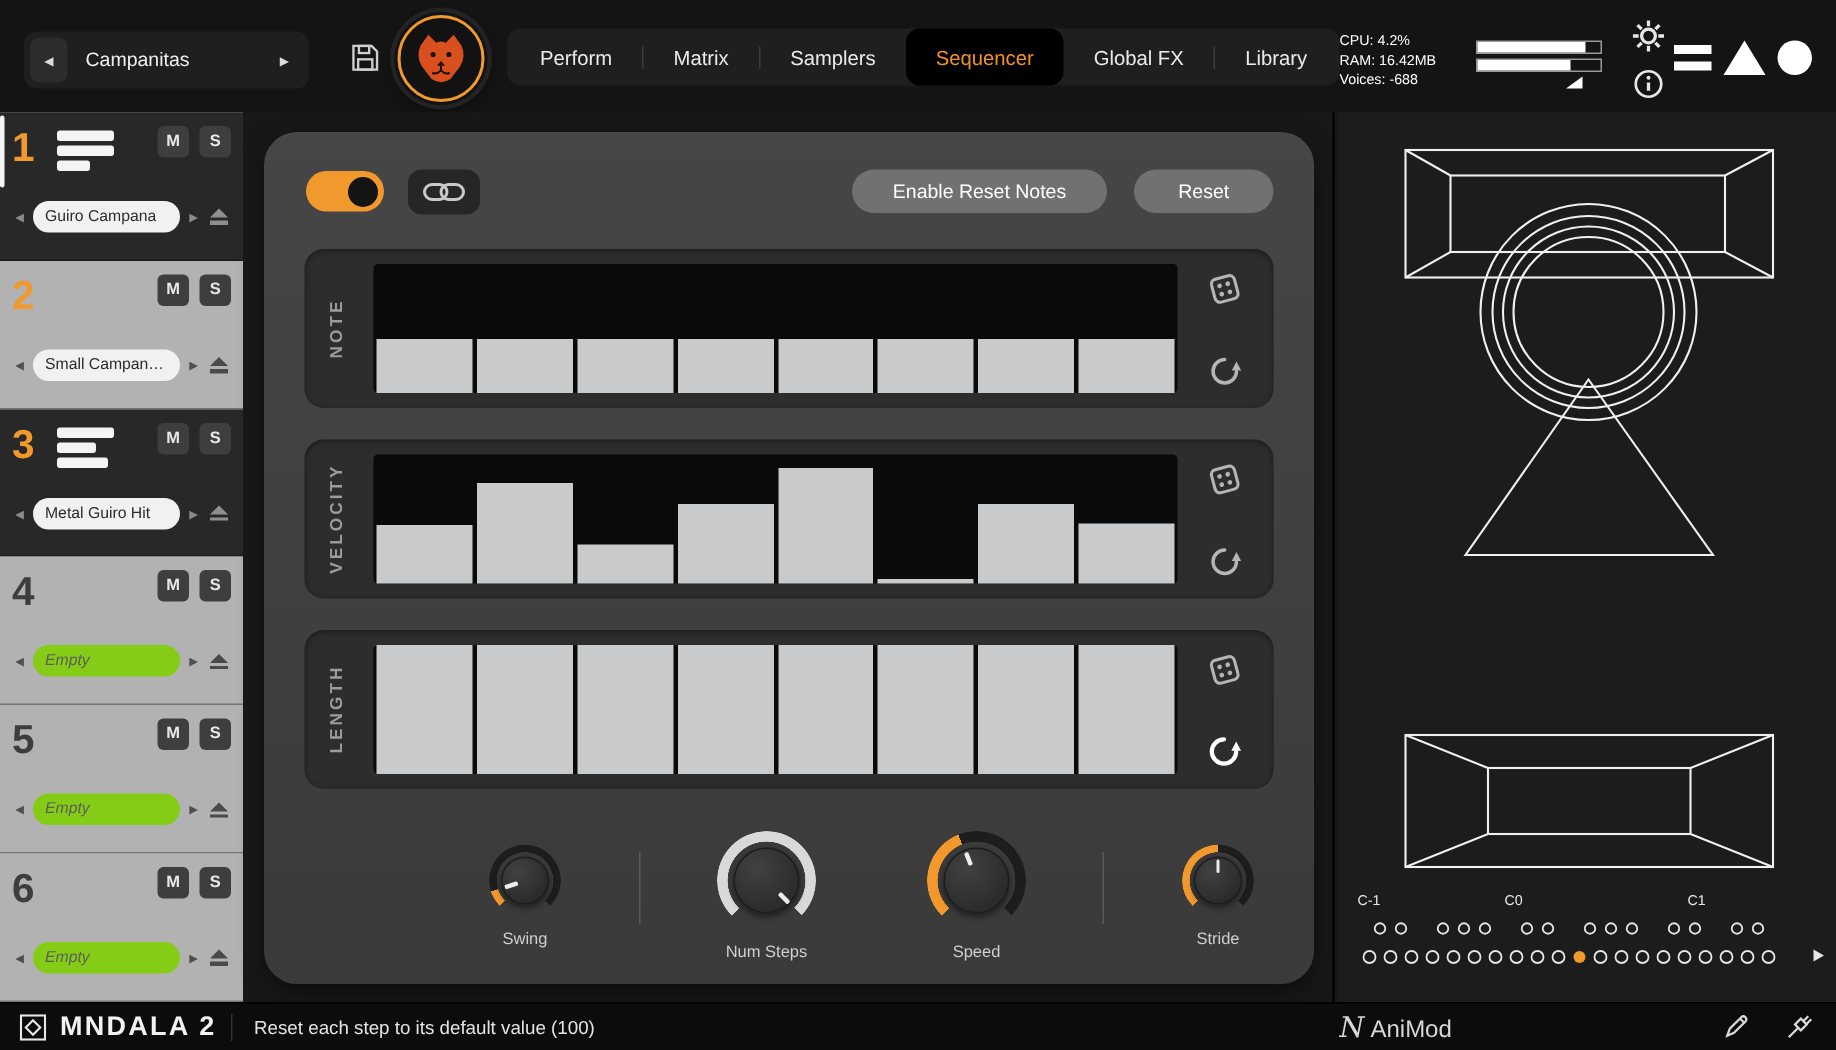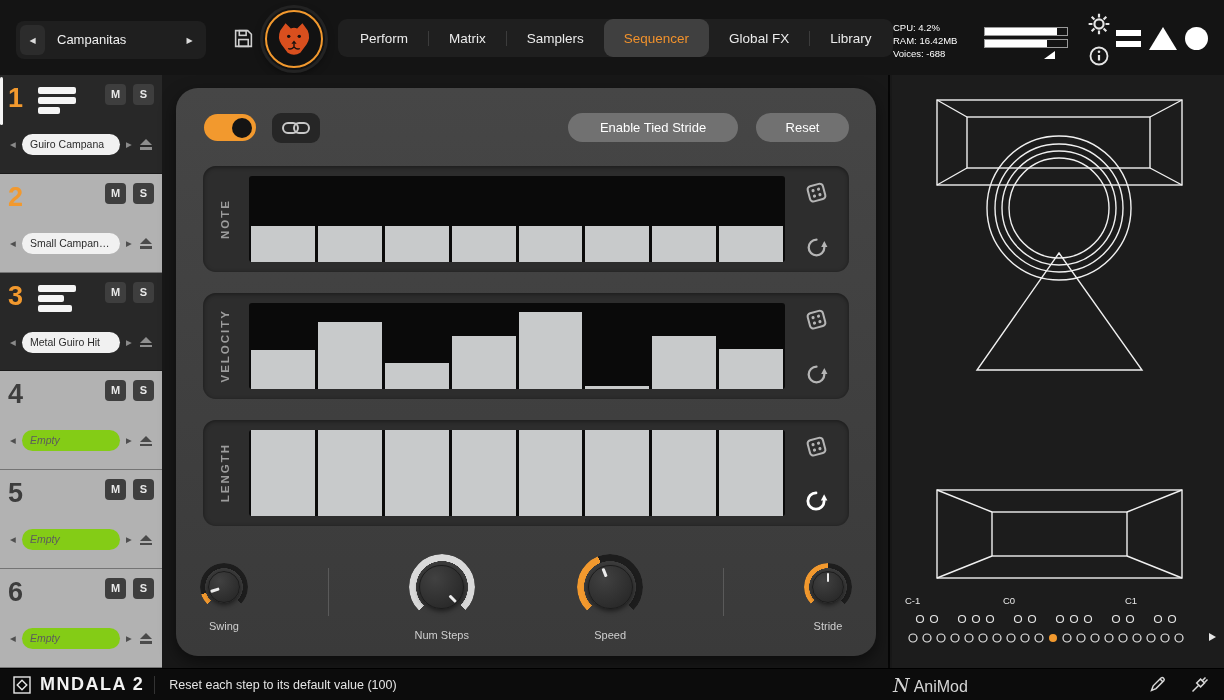--- a/index.html
+++ b/index.html
@@ -14,21 +14,21 @@
     background:#1f1f1f;border-radius:8px;padding:4px;}
   .nav-arrow{width:25px;height:30px;background:#2c2c2c;border:none;border-radius:6px;color:#dcdcdc;font-size:8px;}
   .preset-pill{width:132px;height:30px;line-height:30px;padding:0 12px;color:#f0f0f0;font-size:13px;cursor:pointer;}
   .save-btn{position:absolute;left:231px;top:28px;width:24px;height:24px;background:none;border:none;}
   .logo{position:absolute;left:263px;top:8px;width:62px;height:62px;border-radius:50%;background:#121212;
     box-shadow:0 0 0 3px #232323,0 3px 8px rgba(0,0,0,.6);display:flex;align-items:center;justify-content:center;}
   .logo::after{content:'';position:absolute;inset:2px;border:2.5px solid #f2992e;border-radius:50%;}
   .nav{position:absolute;left:338px;top:19px;height:38px;background:#1f1f1f;border-radius:9px;
     display:flex;align-items:center;padding:0 2px;}
   .tab{height:38px;padding:0 20px;background:none;border:none;color:#ebebeb;font-size:13.5px;border-radius:9px;white-space:nowrap;text-align:right;}
-  .tab.active{background:#404040;color:#f0912c;}
+  .tab.active{background:#000000;color:#f0912c;}
   .sep{width:1px;height:15px;background:#3c3c3c;}
   .stats{position:absolute;left:893px;top:22px;font-size:9.5px;color:#ffffff;line-height:1.35;}
   .meters{position:absolute;left:984px;top:27px;width:84px;}
   .meter{height:9px;border:1px solid #9a9a9a;margin-bottom:3px;position:relative;}
   .meter .fill{position:absolute;left:0;top:0;bottom:0;background:#ffffff;}
   .meter.m1 .fill{width:88%;}
   .meter.m2 .fill{width:76%;}
   .meter-tri{margin-left:60px;width:0;height:0;border-bottom:8px solid #ffffff;border-left:11px solid transparent;}
   .hdr-icon{position:absolute;background:none;border:none;}
   .gear-btn{left:1087px;top:12px;}
@@ -88,21 +88,21 @@
     font-weight:bold;letter-spacing:2px;}
   .steps{position:absolute;left:46px;top:10px;bottom:10px;right:64px;background:#0a0a0a;border-radius:3px;
     display:flex;align-items:flex-end;gap:3px;padding:0 2px;}
   .bar{flex:1;background:#c8cacb;}
   .row-icons{position:absolute;right:10px;top:6px;bottom:6px;width:46px;display:flex;flex-direction:column;
     justify-content:space-between;align-items:center;}
   .icon-btn{width:38px;height:38px;background:none;border:none;display:flex;align-items:center;justify-content:center;
     color:#b5b5b5;}
   .icon-btn.hl{color:#ffffff;}
 
-  .knobs{position:absolute;left:0;right:0;top:462px;height:100px;display:flex;justify-content:space-between;gap:28px;}
+  .knobs{position:absolute;left:0;right:16px;top:462px;height:100px;display:flex;justify-content:flex-end;gap:28px;}
   .kgroup{display:flex;flex-direction:column;align-items:center;}
   .kgroup.small{width:96px;padding-top:13px;}
   .kgroup.large{width:112px;padding-top:4px;}
   .knob{position:relative;}
   .kgroup.small .knob{width:48px;height:48px;}
   .kgroup.large .knob{width:66px;height:66px;}
   .ring{position:absolute;inset:0;border-radius:50%;
     -webkit-mask:radial-gradient(closest-side,transparent 78%,#000 79%);
             mask:radial-gradient(closest-side,transparent 78%,#000 79%);}
   .kbody{position:absolute;inset:16%;border-radius:50%;border:1px solid #1c1c1c;
@@ -355,21 +355,21 @@
           <span class="tknob"></span>
         </button>
       <button class="link-btn">
         <svg viewBox="0 0 30 22" width="30" height="22">
             <g fill="none" stroke="#c9c9c9" stroke-width="2">
           <rect x="2" y="6" width="15" height="10" rx="5"></rect>
               <rect x="13" y="6" width="15" height="10" rx="5"></rect>
             </g>
           </svg>
       </button>
-      <button class="pill-btn tied-btn">Enable Tied Stride</button>
+      <button class="pill-btn tied-btn">Enable Reset Notes</button>
       <button class="pill-btn reset-btn">Reset</button>
 
       <div class="seq-row r0">
         <div class="seq-label">
             <span>NOTE</span>
           </div>
         <div class="steps">
             <div class="bar" style="height: 42%;"></div>
             <div class="bar" style="height: 42%;"></div>
             <div class="bar" style="height: 42%;"></div>

